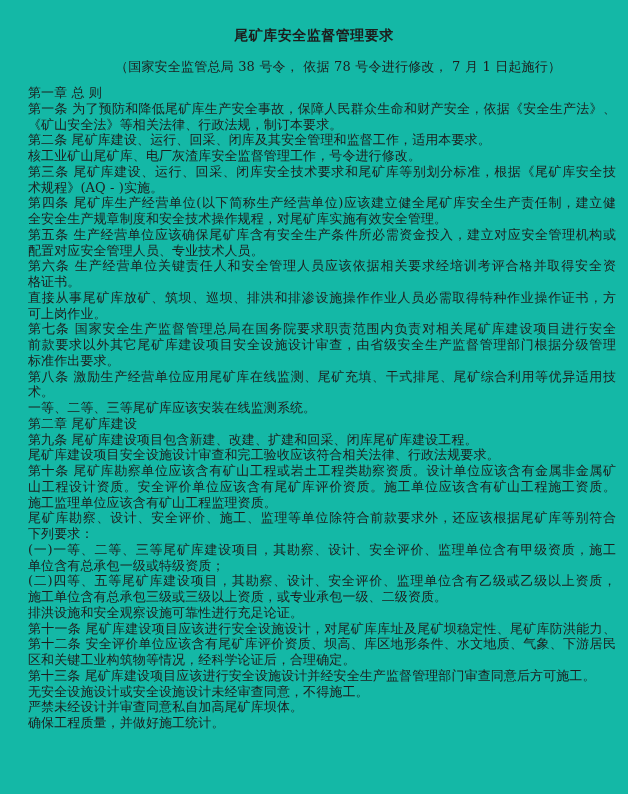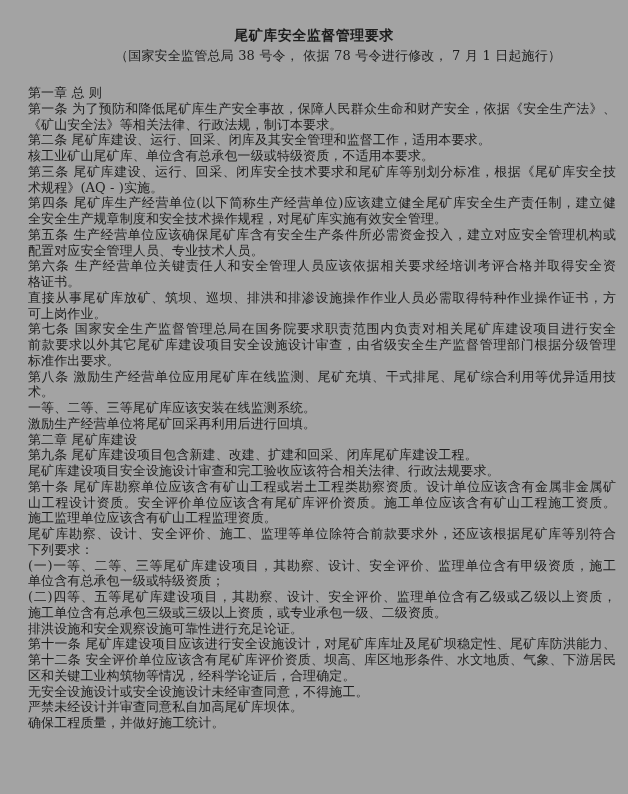--- a/index.html
+++ b/index.html
@@ -4,45 +4,45 @@
 <style>
   html, body {
     margin: 0;
     padding: 0;
     background: #ffffff;
   }
   .page {
     position: relative;
     width: 628px;
     height: 794px;
-    background: #a3a3a3;
+    background: #14b8a6;
     box-sizing: border-box;
     padding: 26px 12px 0 28px;
     overflow: hidden;
     font-family: "DejaVu Serif", "Liberation Serif", serif;
     color: #1d1d1d;
   }
   .title {
     width: 628px;
     margin: 0 0 0 -28px;
     font-size: 14px;
     font-weight: bold;
     text-align: center;
     line-height: 18px;
     letter-spacing: 0.5px;
   }
   .subtitle {
-    margin: 4px 0 0 0;
+    margin: 15px 0 0 0;
     padding-left: 87px;
     font-size: 13px;
     line-height: 16px;
     letter-spacing: 0.2px;
   }
   .doc-body {
-    margin-top: 21px;
+    margin-top: 10px;
     width: 588px;
   }
   .line {
     font-size: 13px;
     line-height: 15.75px;
     white-space: nowrap;
     letter-spacing: 0.1px;
   }
   .line.j {
     white-space: normal;
@@ -54,51 +54,51 @@
 <body>
 
 <div class="page">
   <h1 class="title">尾矿库安全监督管理要求</h1>
   <p class="subtitle">（国家安全监管总局 38 号令， 依据 78 号令进行修改， 7 月 1 日起施行）</p>
   <div class="doc-body">
       <div class="line">第一章 总 则</div>
       <div class="line j">第一条 为了预防和降低尾矿库生产安全事故，保障人民群众生命和财产安全，依据《安全生产法》、</div>
       <div class="line">《矿山安全法》等相关法律、行政法规，制订本要求。</div>
       <div class="line">第二条 尾矿库建设、运行、回采、闭库及其安全管理和监督工作，适用本要求。</div>
-      <div class="line">核工业矿山尾矿库、单位含有总承包一级或特级资质，不适用本要求。</div>
+      <div class="line">核工业矿山尾矿库、电厂灰渣库安全监督管理工作，号令进行修改。</div>
       <div class="line j">第三条 尾矿库建设、运行、回采、闭库安全技术要求和尾矿库等别划分标准，根据《尾矿库安全技</div>
       <div class="line">术规程》(AQ - )实施。</div>
       <div class="line j">第四条 尾矿库生产经营单位(以下简称生产经营单位)应该建立健全尾矿库安全生产责任制，建立健</div>
       <div class="line">全安全生产规章制度和安全技术操作规程，对尾矿库实施有效安全管理。</div>
       <div class="line j">第五条 生产经营单位应该确保尾矿库含有安全生产条件所必需资金投入，建立对应安全管理机构或</div>
       <div class="line">配置对应安全管理人员、专业技术人员。</div>
       <div class="line j">第六条 生产经营单位关键责任人和安全管理人员应该依据相关要求经培训考评合格并取得安全资</div>
       <div class="line">格证书。</div>
       <div class="line j">直接从事尾矿库放矿、筑坝、巡坝、排洪和排渗设施操作作业人员必需取得特种作业操作证书，方</div>
       <div class="line">可上岗作业。</div>
       <div class="line j">第七条 国家安全生产监督管理总局在国务院要求职责范围内负责对相关尾矿库建设项目进行安全</div>
       <div class="line j">前款要求以外其它尾矿库建设项目安全设施设计审查，由省级安全生产监督管理部门根据分级管理</div>
       <div class="line">标准作出要求。</div>
       <div class="line j">第八条 激励生产经营单位应用尾矿库在线监测、尾矿充填、干式排尾、尾矿综合利用等优异适用技</div>
       <div class="line">术。</div>
       <div class="line">一等、二等、三等尾矿库应该安装在线监测系统。</div>
-      <div class="line">激励生产经营单位将尾矿回采再利用后进行回填。</div>
       <div class="line">第二章 尾矿库建设</div>
       <div class="line">第九条 尾矿库建设项目包含新建、改建、扩建和回采、闭库尾矿库建设工程。</div>
       <div class="line">尾矿库建设项目安全设施设计审查和完工验收应该符合相关法律、行政法规要求。</div>
       <div class="line j">第十条 尾矿库勘察单位应该含有矿山工程或岩土工程类勘察资质。设计单位应该含有金属非金属矿</div>
       <div class="line j">山工程设计资质。安全评价单位应该含有尾矿库评价资质。施工单位应该含有矿山工程施工资质。</div>
       <div class="line">施工监理单位应该含有矿山工程监理资质。</div>
       <div class="line j">尾矿库勘察、设计、安全评价、施工、监理等单位除符合前款要求外，还应该根据尾矿库等别符合</div>
       <div class="line">下列要求：</div>
       <div class="line j">(一)一等、二等、三等尾矿库建设项目，其勘察、设计、安全评价、监理单位含有甲级资质，施工</div>
       <div class="line">单位含有总承包一级或特级资质；</div>
       <div class="line j">(二)四等、五等尾矿库建设项目，其勘察、设计、安全评价、监理单位含有乙级或乙级以上资质，</div>
       <div class="line">施工单位含有总承包三级或三级以上资质，或专业承包一级、二级资质。</div>
       <div class="line">排洪设施和安全观察设施可靠性进行充足论证。</div>
       <div class="line j">第十一条 尾矿库建设项目应该进行安全设施设计，对尾矿库库址及尾矿坝稳定性、尾矿库防洪能力、</div>
       <div class="line j">第十二条 安全评价单位应该含有尾矿库评价资质、坝高、库区地形条件、水文地质、气象、下游居民</div>
       <div class="line">区和关键工业构筑物等情况，经科学论证后，合理确定。</div>
+      <div class="line">第十三条 尾矿库建设项目应该进行安全设施设计并经安全生产监督管理部门审查同意后方可施工。</div>
       <div class="line">无安全设施设计或安全设施设计未经审查同意，不得施工。</div>
       <div class="line">严禁未经设计并审查同意私自加高尾矿库坝体。</div>
       <div class="line">确保工程质量，并做好施工统计。</div>
     </div>
 </div>
 
 </body></html>

